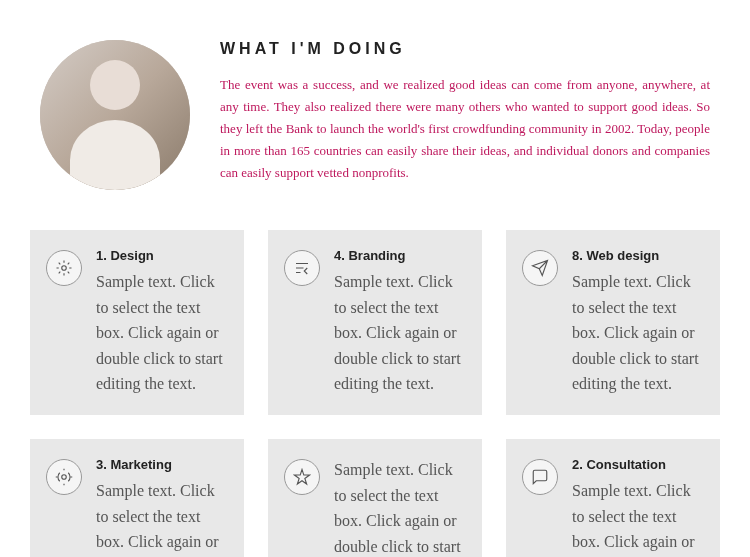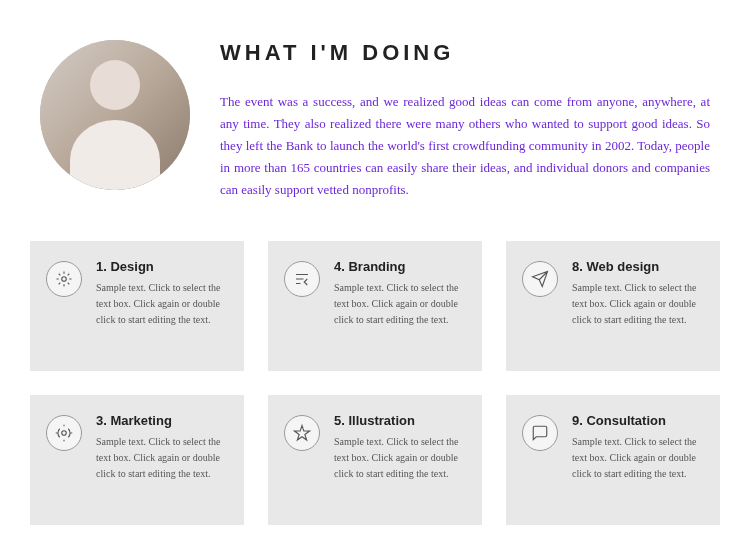--- a/index.html
+++ b/index.html
@@ -62,32 +62,32 @@
       background: #f0ebe6;
       border-radius: 50% 50% 0 0;
     }
 
     .text-content {
       flex: 1;
     }
 
     .section-title {
       font-family: Arial, sans-serif;
-      font-size: 22px;
+      font-size: 16px;
       font-weight: 700;
       letter-spacing: 4px;
       text-transform: uppercase;
-      margin-bottom: 25px;
+      margin-bottom: 16px;
       color: #222;
     }
 
     .section-body {
       font-size: 13px;
       line-height: 1.7;
-      color: #6d28d9;
+      color: #be185d;
       text-align: justify;
     }
 
     
     .cards-section {
       padding: 10px 30px 30px 30px;
       display: grid;
       grid-template-columns: repeat(3, 1fr);
       gap: 24px;
     }
@@ -128,21 +128,21 @@
 
     .card-title {
       font-family: Arial, sans-serif;
       font-size: 13px;
       font-weight: 700;
       color: #222;
       margin-bottom: 6px;
     }
 
     .card-text {
-      font-size: 10px;
+      font-size: 16px;
       line-height: 1.6;
       color: #555;
     }
   </style>
 </head>
 <body>
 
 <div class="top-section">
   <div class="avatar-container">
     <div class="avatar-img"></div>
@@ -201,28 +201,27 @@
         <div class="card-text">Sample text. Click to select the text box. Click again or double click to start editing the text.</div>
       </div>
     </div>
     <div class="card">
       <div class="card-icon">
         <svg viewBox="0 0 24 24">
           <path d="M12 2l2.4 7.4H22l-6.2 4.5 2.4 7.4L12 17l-6.2 4.3 2.4-7.4L2 9.4h7.6z"></path>
         </svg>
       </div>
       <div class="card-body">
-        <div class="card-title">5. Illustration</div>
         <div class="card-text">Sample text. Click to select the text box. Click again or double click to start editing the text.</div>
       </div>
     </div>
     <div class="card">
       <div class="card-icon">
         <svg viewBox="0 0 24 24">
           <path d="M21 15a2 2 0 01-2 2H7l-4 4V5a2 2 0 012-2h14a2 2 0 012 2z"></path>
         </svg>
       </div>
       <div class="card-body">
-        <div class="card-title">9. Consultation</div>
+        <div class="card-title">2. Consultation</div>
         <div class="card-text">Sample text. Click to select the text box. Click again or double click to start editing the text.</div>
       </div>
     </div>
   </div>
 
 </body></html>

